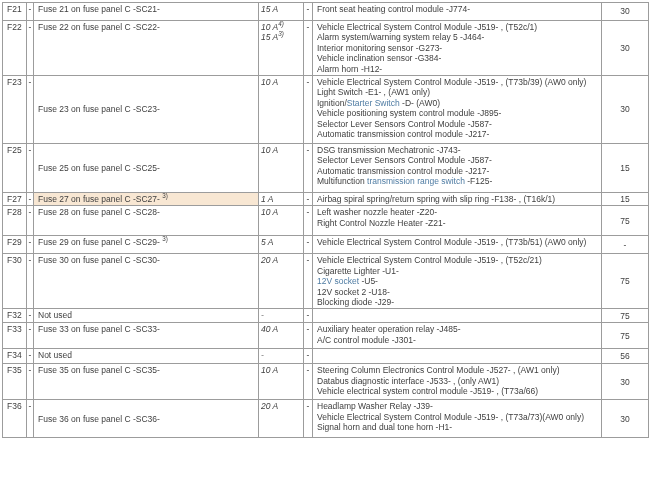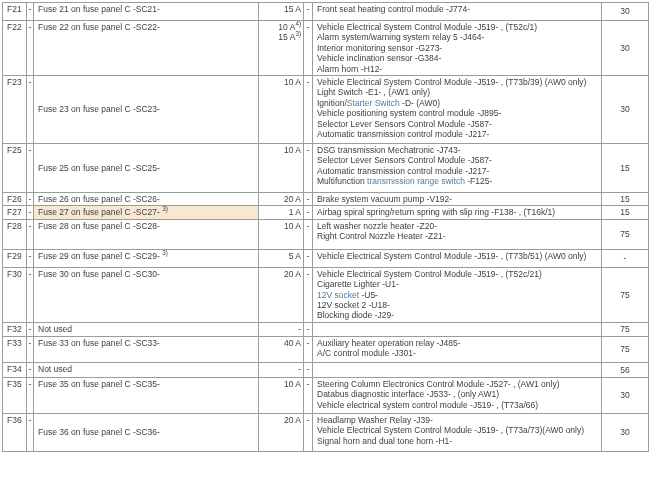--- a/index.html
+++ b/index.html
@@ -28,21 +28,21 @@
     overflow: hidden;
     padding: 1px 2px;
     white-space: normal;
   }
   td.col-fuse   { padding-left: 4px; }
   td.col-dash1,
   td.col-dash2  { text-align: center; padding: 1px 0; }
   td.col-desc   { padding-left: 4px; padding-right: 3px; }
   td.col-desc.v-mid { vertical-align: middle; }
   td.col-desc.hl { background: #f8e7d3; }
-  td.col-amps   { text-align: right; }
+  td.col-amps   { text-align: left; font-style: italic; }
   td.col-comp   { padding-left: 4px; padding-right: 3px; margin-left: 36px; }
   td.col-val    { text-align: center; vertical-align: middle; }
   sup {
     font-size: 6.3px;
     line-height: 0;
     vertical-align: super;
   }
   .lnk { color: #4f7ca3; }
   .comp-line, .amp-line { display: block; }
 </style>
@@ -120,33 +120,20 @@
           <td class="col-dash2">-</td>
           <td class="col-comp">
             <span class="comp-line"><span>DSG transmission Mechatronic -J743-</span></span>
             <span class="comp-line"><span>Selector Lever Sensors Control Module -J587-</span></span>
             <span class="comp-line"><span>Automatic transmission control module -J217-</span></span>
             <span class="comp-line"><span>Multifunction </span><span class="lnk">transmission range switch</span><span> -F125-</span></span>
           </td>
           <td class="col-val">15</td>
         </tr>
         <tr style="height: 13px;">
-          <td class="col-fuse">F26</td>
-          <td class="col-dash1">-</td>
-          <td class="col-desc"><span>Fuse 26 on fuse panel C -SC26-</span></td>
-          <td class="col-amps">
-            <span class="amp-line"><span>20 A</span></span>
-          </td>
-          <td class="col-dash2">-</td>
-          <td class="col-comp">
-            <span class="comp-line"><span>Brake system vacuum pump -V192-</span></span>
-          </td>
-          <td class="col-val">15</td>
-        </tr>
-        <tr style="height: 13px;">
           <td class="col-fuse">F27</td>
           <td class="col-dash1">-</td>
           <td class="col-desc hl"><span>Fuse 27 on fuse panel C -SC27- </span><sup>3)</sup></td>
           <td class="col-amps">
             <span class="amp-line"><span>1 A</span></span>
           </td>
           <td class="col-dash2">-</td>
           <td class="col-comp">
             <span class="comp-line"><span>Airbag spiral spring/return spring with slip ring -F138- , (T16k/1)</span></span>
           </td>

